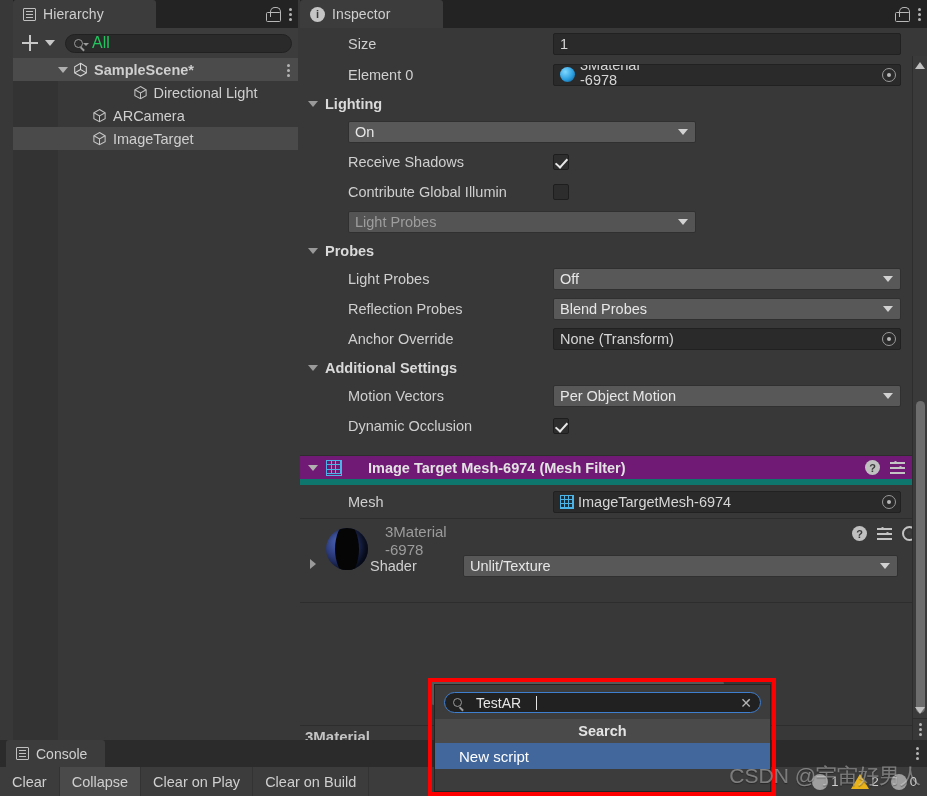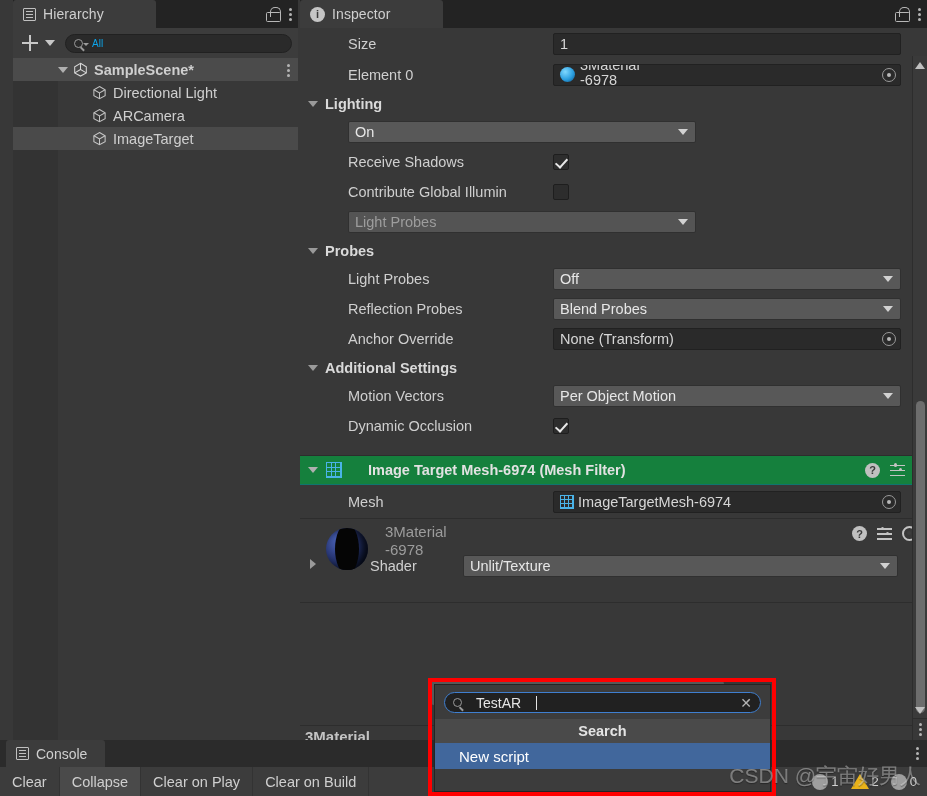--- a/index.html
+++ b/index.html
@@ -41,21 +41,21 @@
   .plus::after{ content:""; position:absolute; left:10px; top:3px; width:2px; height:16px; background:#c8c8c8;}
   .caretdown{ width:0; height:0; border-left:5px solid transparent; border-right:5px solid transparent; border-top:6px solid #c8c8c8; margin-left:2px; }
   .h-search{
     flex:1; height:19px; margin-left:8px; background:#2a2a2a; border:1px solid #212121;
     border-radius:10px; display:flex; align-items:center; padding:0 8px; gap:5px;
   }
   .mag{ width:9px; height:9px; border:1.5px solid #9a9a9a; border-radius:50%; position:relative; flex:none; }
   .mag::after{ content:""; position:absolute; right:-3px; bottom:-3px; width:5px; height:1.5px; background:#9a9a9a; transform:rotate(45deg); }
   .mag.tri::before{ content:""; position:absolute; right:-7px; top:3px; width:0;height:0;
      border-left:3px solid transparent;border-right:3px solid transparent;border-top:3.5px solid #9a9a9a;}
-  .h-search .ph{ color:#0ea5e9; font-size:10px; margin-left:4px; }
+  .h-search .ph{ color:#22c55e; font-size:16px; margin-left:4px; }
 
   .h-body{ position:relative; height:calc(100% - 58px); background:#383838; }
   .gutter{ position:absolute; left:0; top:0; width:45px; height:100%; background:#333333; }
   .row{ position:relative; height:23px; display:flex; align-items:center; font-size:14.5px; color:#cfcfcf; }
   .row.scene{ background:#4b4b4b; font-weight:bold; }
   .row.sel{ background:#4a4a4a; }
   .row .twisty{ width:0;height:0;border-left:5px solid transparent;border-right:5px solid transparent;border-top:6px solid #b0b0b0; margin-right:5px; }
   .unity-logo{ width:15px; height:15px; margin-right:6px; position:relative; }
   .cube{ width:15px; height:15px; margin-right:6px; flex:none; }
   .row .rk{ position:absolute; right:8px; top:4px; }
@@ -84,21 +84,21 @@
      border:1.5px solid #9a9a9a; display:flex;align-items:center;justify-content:center;}
   .objfield .dot i{ width:4px;height:4px;border-radius:50%;background:#b9b9b9;display:block;}
 
   .chk{ width:16px; height:16px; background:#2d2d2d; border:1px solid #1e1e1e; border-radius:2px; position:relative; }
   .chk.on::after{ content:""; position:absolute; left:4px; top:1px; width:5px; height:10px;
      border:solid #e8e8e8; border-width:0 2.2px 2.2px 0; transform:rotate(42deg); }
 
   .grp{ display:flex; align-items:center; height:27px; padding-left:8px; gap:7px; font-weight:bold; font-size:14.5px; color:#d9d9d9;}
   .grp .tw{ width:0;height:0;border-left:5px solid transparent;border-right:5px solid transparent;border-top:6px solid #9a9a9a;}
 
-  .comp-head{ height:30px; background:#15803d; border-top:1px solid #2d2d2d; border-bottom:1px solid #0f766e;
+  .comp-head{ height:30px; background:#701a75; border-top:1px solid #2d2d2d; border-bottom:6px solid #0f766e;
      display:flex; align-items:center; padding:0 8px; gap:8px; }
   .comp-head .title{ font-weight:bold; font-size:14.5px; color:#e2e2e2; margin-left:18px; }
   .comp-icons{ margin-left:auto; display:flex; align-items:center; gap:10px; }
   .q{ width:15px;height:15px;border-radius:50%;background:#c0c0c0;color:#3a3a3a;font-size:11px;font-weight:bold;
       display:flex;align-items:center;justify-content:center; }
   .presets{ width:15px; height:13px; position:relative; }
   .presets i{ position:absolute; left:0; height:1.6px; background:#c4c4c4; }
   .presets i:nth-child(1){ top:1px; width:15px; }
   .presets i:nth-child(2){ top:6px; width:15px; }
   .presets i:nth-child(3){ top:11px; width:15px; }
@@ -223,21 +223,21 @@
           </svg>
       </span>
       <span>SampleScene*</span>
       <span class="rk kebab">
           <i></i>
           <i></i>
           <i></i>
         </span>
     </div>
 
-    <div class="row" style="padding-left:79px;">
+    <div class="row" style="padding-left:79px;justify-content:center;">
       <span class="cube">
         <svg viewBox="0 0 16 16" width="15" height="15">
             <polygon points="8,1.6 14,5.1 14,11.3 8,14.6 2,11.3 2,5.1" fill="none" stroke="#c2c2c2" stroke-width="1.1"></polygon>
             <polyline points="2,5.1 8,8.5 14,5.1" fill="none" stroke="#c2c2c2" stroke-width="1.1"></polyline>
             <line x1="8" y1="8.5" x2="8" y2="14.6" stroke="#c2c2c2" stroke-width="1.1"></line>
           </svg>
       </span>
       <span>Directional Light</span>
     </div>
 

